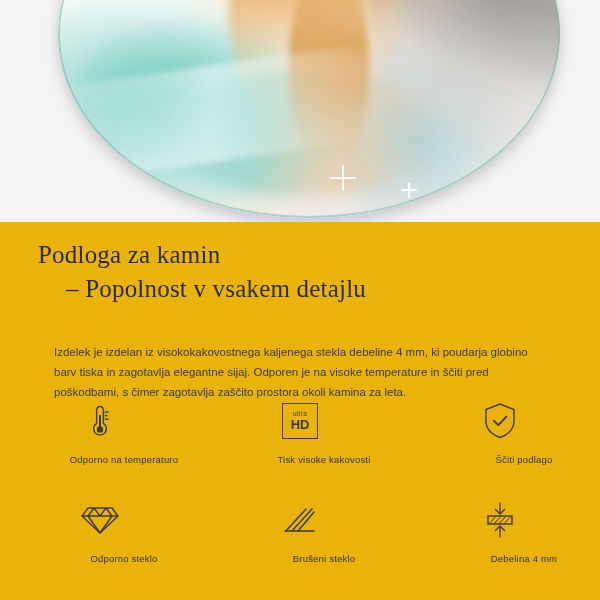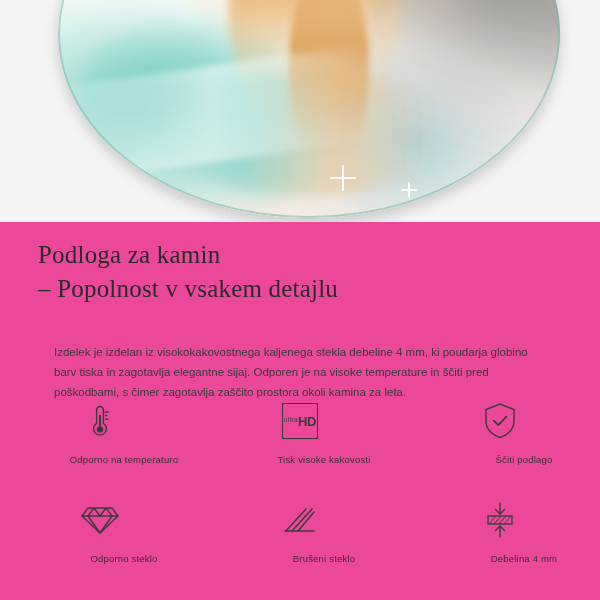--- a/index.html
+++ b/index.html
@@ -10,21 +10,21 @@
     width: 600px;
     height: 600px;
     background: #ffffff;
     font-family: "Liberation Sans", sans-serif;
     overflow: hidden;
   }
   .page {
     position: relative;
     width: 600px;
     height: 600px;
-    background: #ec4899;
+    background: #eab308;
     overflow: hidden;
   }
 
   
   .hero {
     position: absolute;
     left: 0;
     top: 0;
     width: 600px;
     height: 222px;
@@ -133,20 +133,21 @@
     padding: 16px 38px 0 38px;
     font-family: "Liberation Serif", serif;
     font-size: 25px;
     line-height: 34px;
     font-weight: 400;
     color: #2b2b2b;
     letter-spacing: 0.2px;
   }
   .headline .line2 {
     display: block;
+    margin-left: 28px;
   }
   .body-copy {
     margin: 16px;
     padding: 20px 38px 0 38px;
     font-size: 11.5px;
     line-height: 20px;
     color: #3a3a3a;
     max-width: 540px;
   }
 
@@ -182,21 +183,21 @@
     letter-spacing: 0.2px;
     margin-left: 48px;
   }
   .row2 { margin-top: 32px; }
 
   .hd-badge {
     width: 34px;
     height: 34px;
     border: 1.5px solid #3b3b3b;
     display: flex;
-    flex-direction: row;
+    flex-direction: column;
     align-items: center;
     justify-content: center;
     line-height: 1;
   }
   .hd-badge .ultra {
     font-size: 6.5px;
     letter-spacing: 0.3px;
     margin-bottom: 1px;
   }
   .hd-badge .hd {

